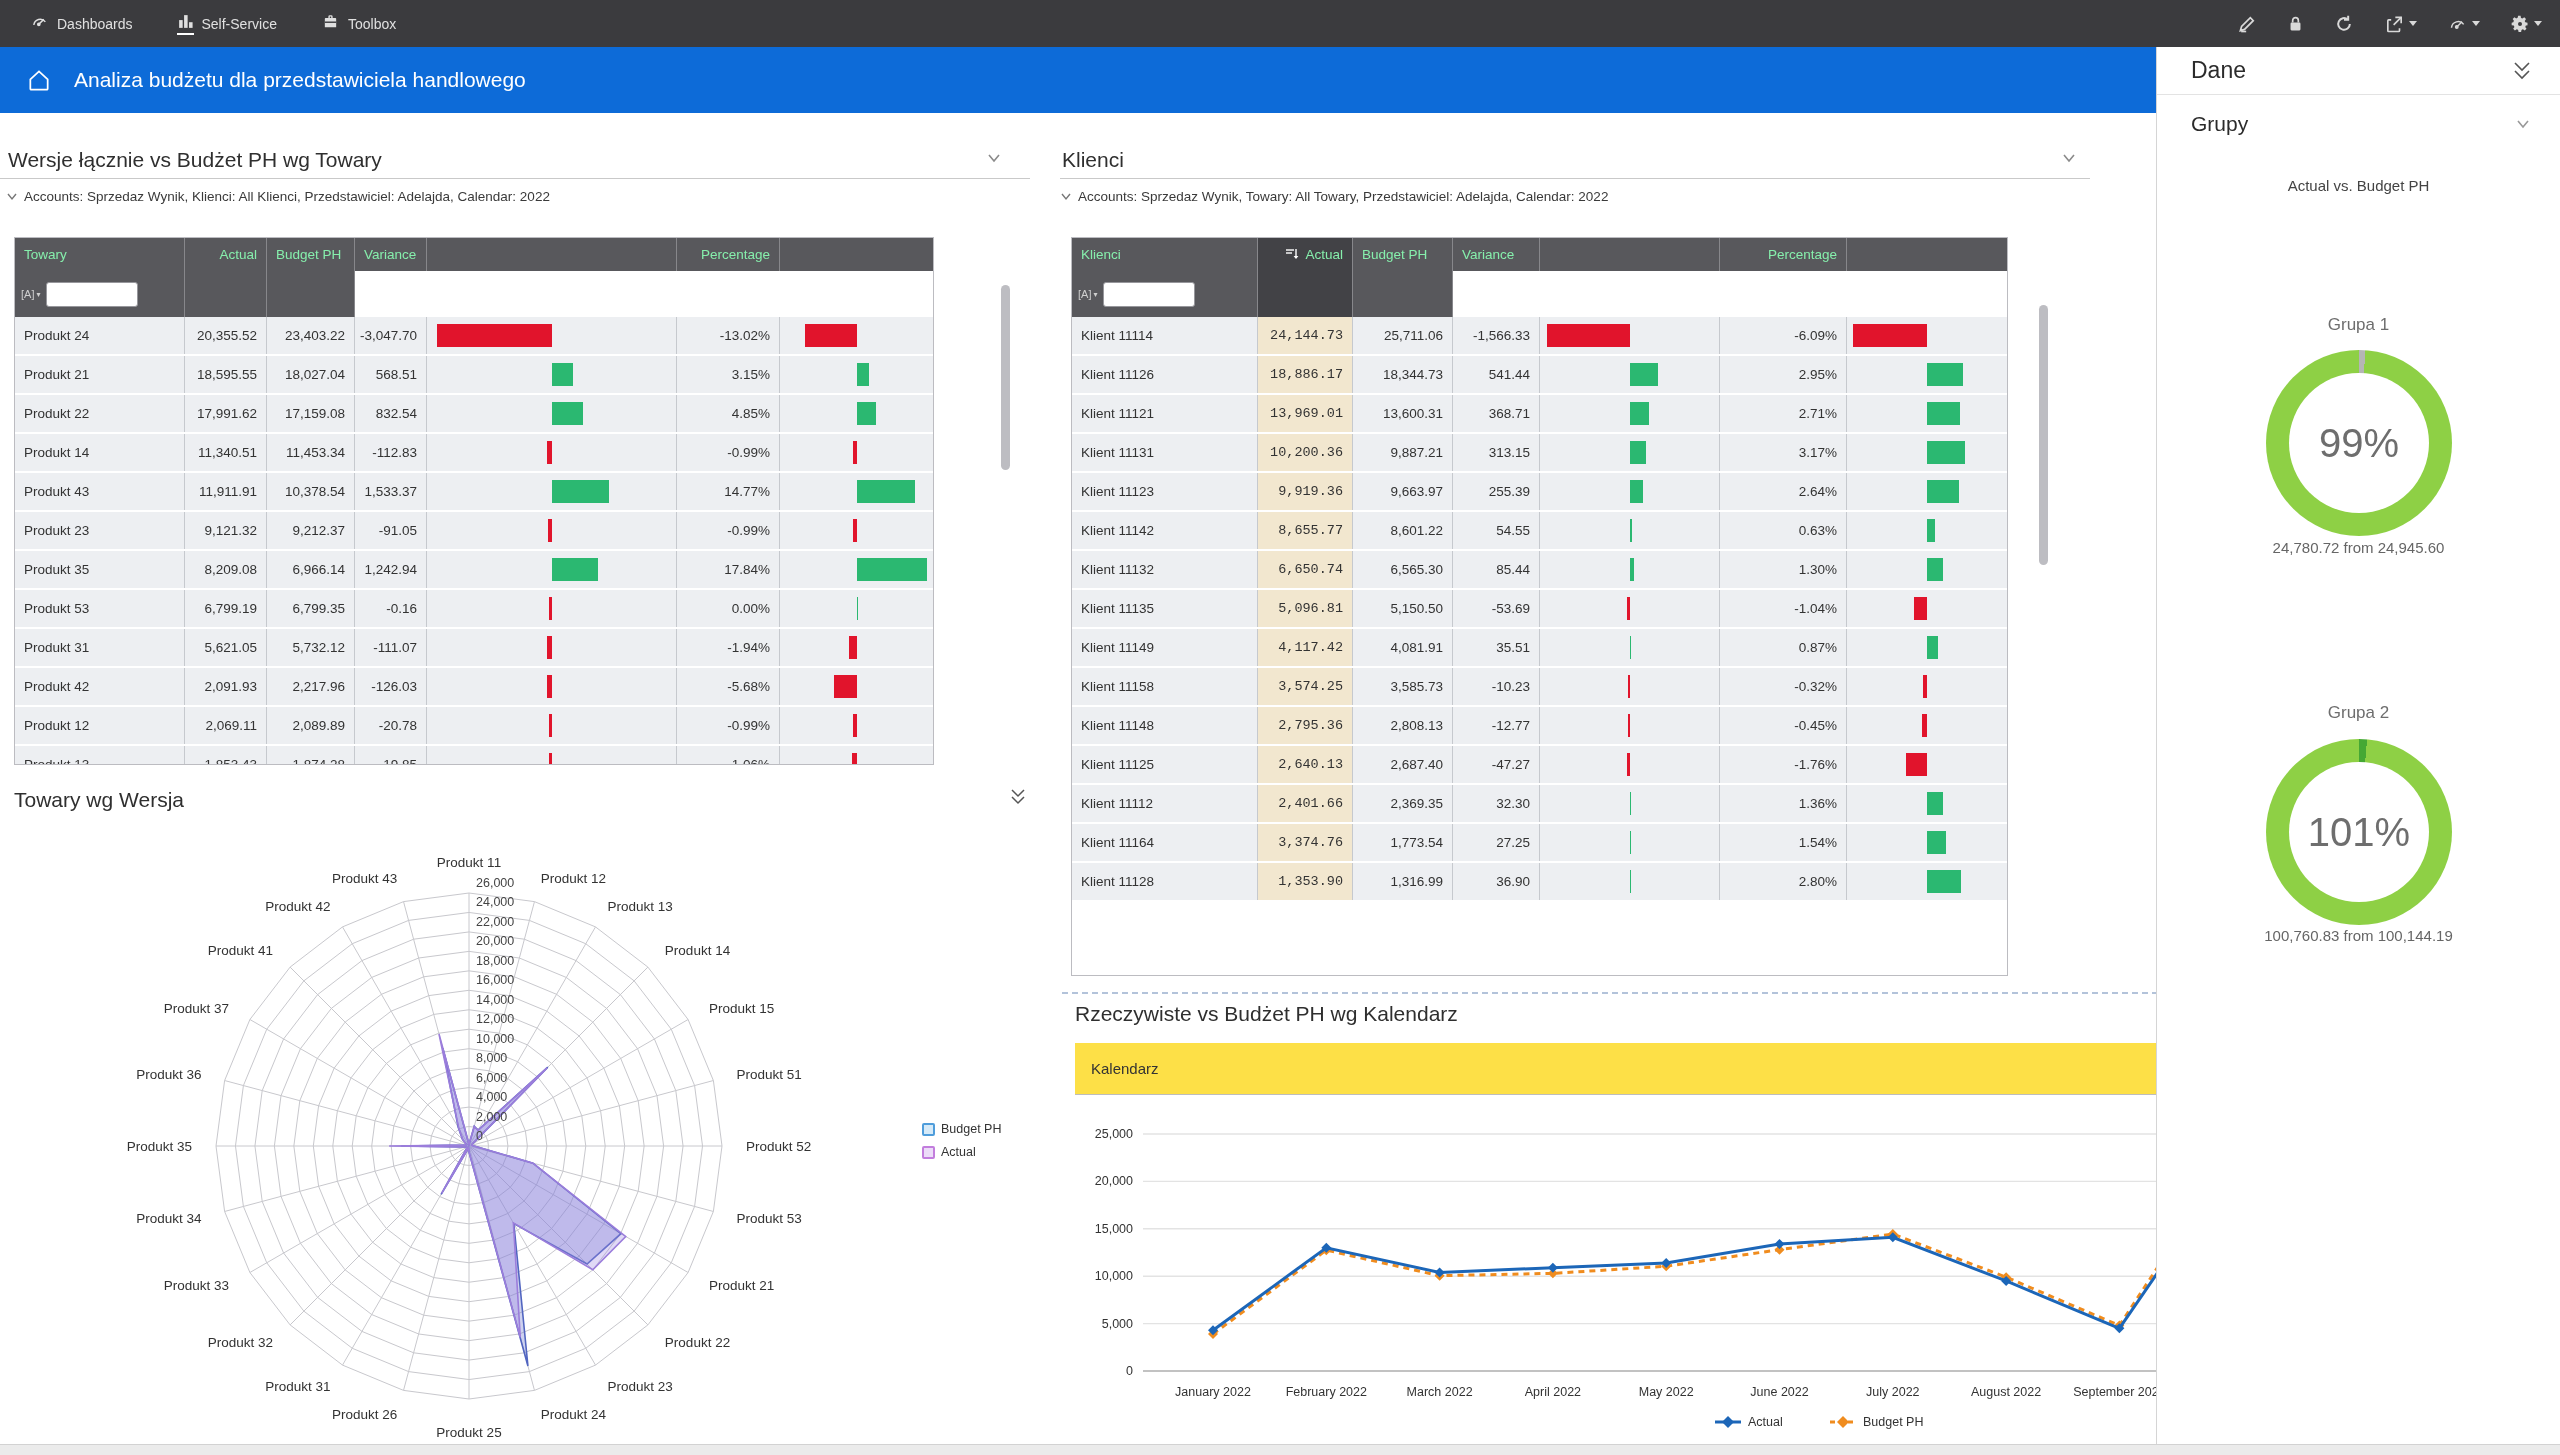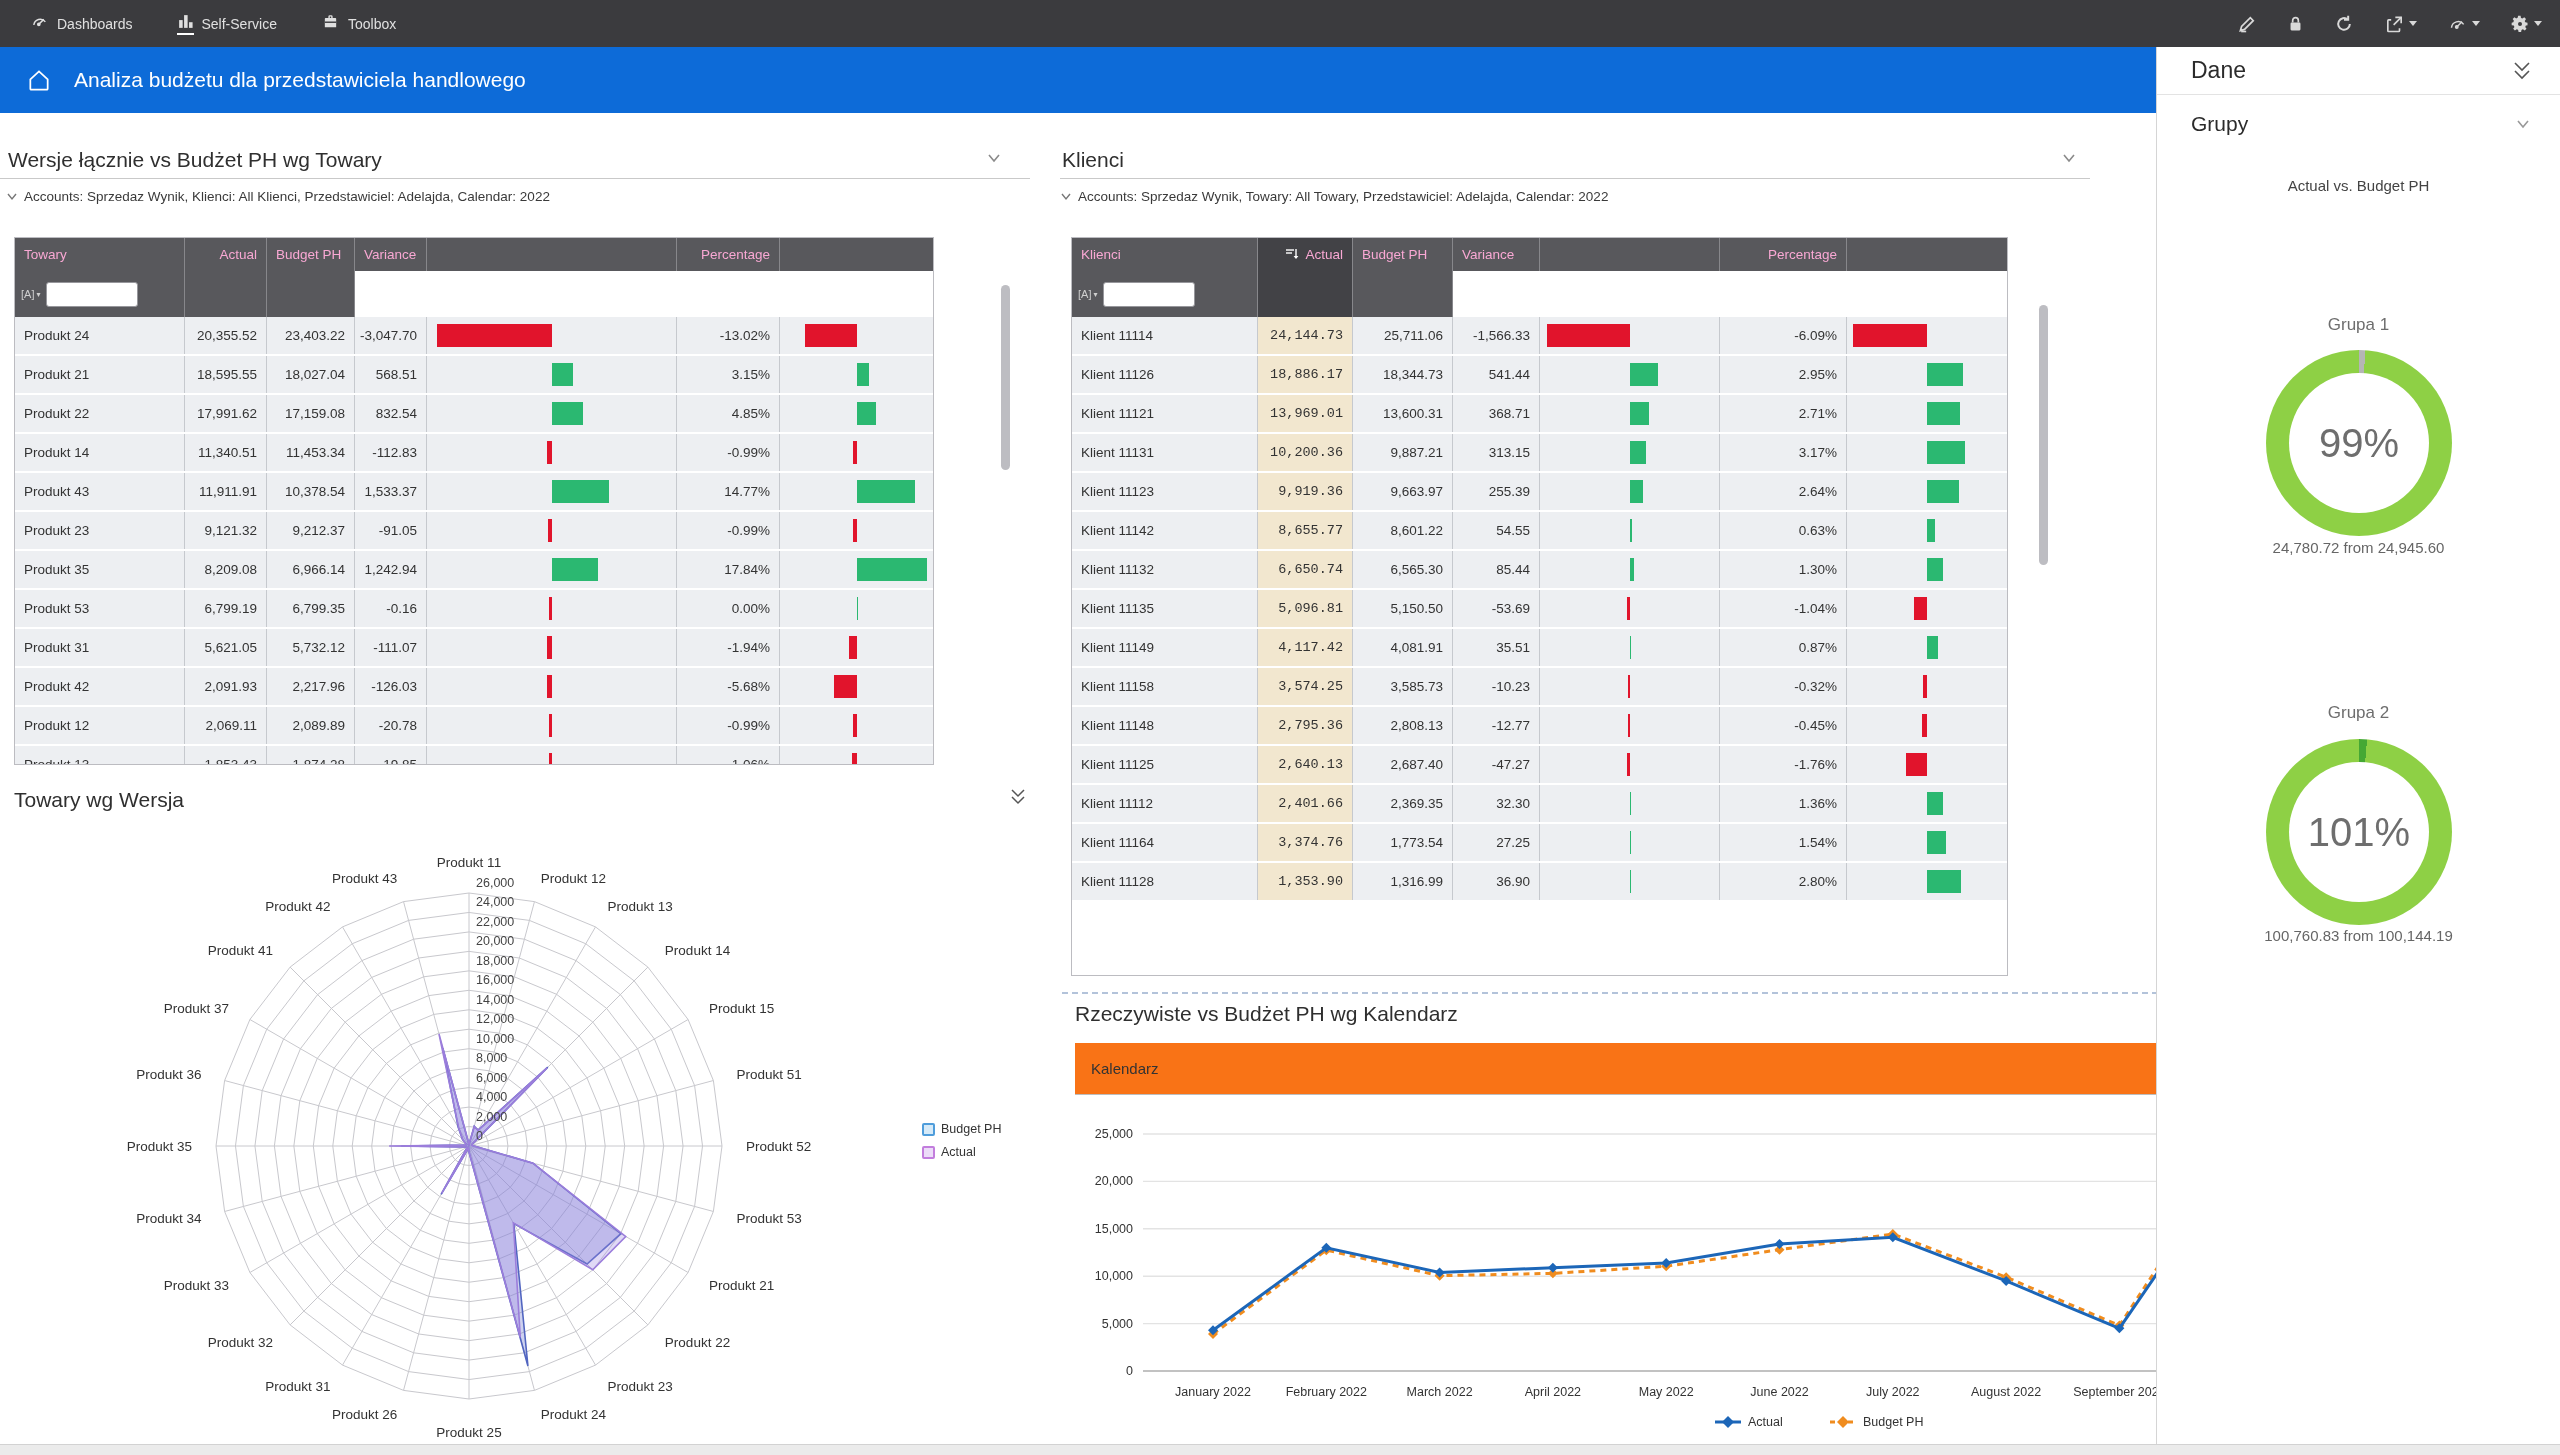--- a/index.html
+++ b/index.html
@@ -27,21 +27,21 @@
   .pdivider { position:absolute; height:1px; background:#c9c9c9; }
   .filterline { position:absolute; font-size:13.5px; color:#3a3a3a; display:flex; align-items:center; gap:6px; }
   .chev { display:flex; }
 
   
   .t-table { position:absolute; font-size:13.5px; outline:1px solid #bcbcc1; }
   .trow, .thead, .tsub { display:grid; }
   .towary-grid { grid-template-columns:170px 82px 88px 72px 250px 103px 153px; }
   .klienci-grid { grid-template-columns:186px 95px 100px 87px 180px 127px 160px; }
   .thead { height:33px; }
-  .thead > div { background:#58585c; color:#f9a8d4; display:flex; align-items:center; border-right:1px solid #87878b; padding:0 9px; }
+  .thead > div { background:#58585c; color:#86efac; display:flex; align-items:center; border-right:1px solid #87878b; padding:0 9px; }
   .thead > div:last-child { border-right:none; }
   .thead .h-right { justify-content:flex-end; }
   .thead .h-dark { background:#424246; }
   .tsub { height:46px; }
   .tsub > div { background:transparent; }
   .tsub .dark { background:#58585c; border-right:1px solid #87878b; }
   .tsub .darker { background:#424246; }
   .namefilter { display:flex; align-items:center; gap:6px; padding:0 6px; }
   .afilter { color:#cfcfcf; font-size:11px; display:flex; align-items:center; gap:2px; }
   .hinput { width:92px; height:25px; background:#fff; border:1px solid #97979c; border-radius:3px; }
@@ -62,21 +62,21 @@
   .sidepanel { position:absolute; left:2156px; top:47px; width:404px; height:1408px; background:#fff; border-left:1px solid #d5d5d5; }
   .sp-row { position:relative; border-bottom:1px solid #e3e3e3; }
   .sp-title { font-size:23px; color:#2b2b2b; }
   .sp-sub { text-align:center; font-size:15px; color:#444; }
   .gauge-label { position:absolute; width:100%; text-align:center; font-size:17px; color:#6e6e6e; }
   .ring { position:absolute; left:109px; width:186px; height:186px; border-radius:50%; display:flex; align-items:center; justify-content:center; }
   .ring-inner { width:140px; height:140px; border-radius:50%; background:#fff; display:flex; align-items:center; justify-content:center; font-size:40px; color:#6e6e6e; }
   .gauge-caption { position:absolute; width:100%; text-align:center; font-size:15px; color:#666; }
 
   
-  .kal-toolbar { position:absolute; left:1075px; top:1043px; width:1473px; height:52px; background:#f97316; border-bottom:1px solid #bdbdbd; display:flex; align-items:center; }
+  .kal-toolbar { position:absolute; left:1075px; top:1043px; width:1473px; height:52px; background:#fde047; border-bottom:1px solid #bdbdbd; display:flex; align-items:center; }
   .kal-label { font-size:15px; color:#333; margin-left:16px; }
   .kal-icons { position:absolute; right:18px; display:flex; align-items:center; gap:28px; }
   .kal-ic { display:flex; align-items:center; gap:3px; cursor:pointer; }
 
   .dashedline { position:absolute; left:1062px; top:992px; width:1486px; border-top:2px dashed #b3c3da; }
   .footerstrip { position:absolute; left:0; top:1444px; width:2560px; height:11px; background:#ebebeb; border-top:1px solid #d2d2d2; }
 
   .legend-item { display:flex; align-items:center; gap:6px; font-size:12.5px; color:#333; margin-bottom:9px; }
   .legend-sq { width:13px; height:13px; border-radius:2px; }
   .radar-legend { position:absolute; left:922px; top:1122px; }

